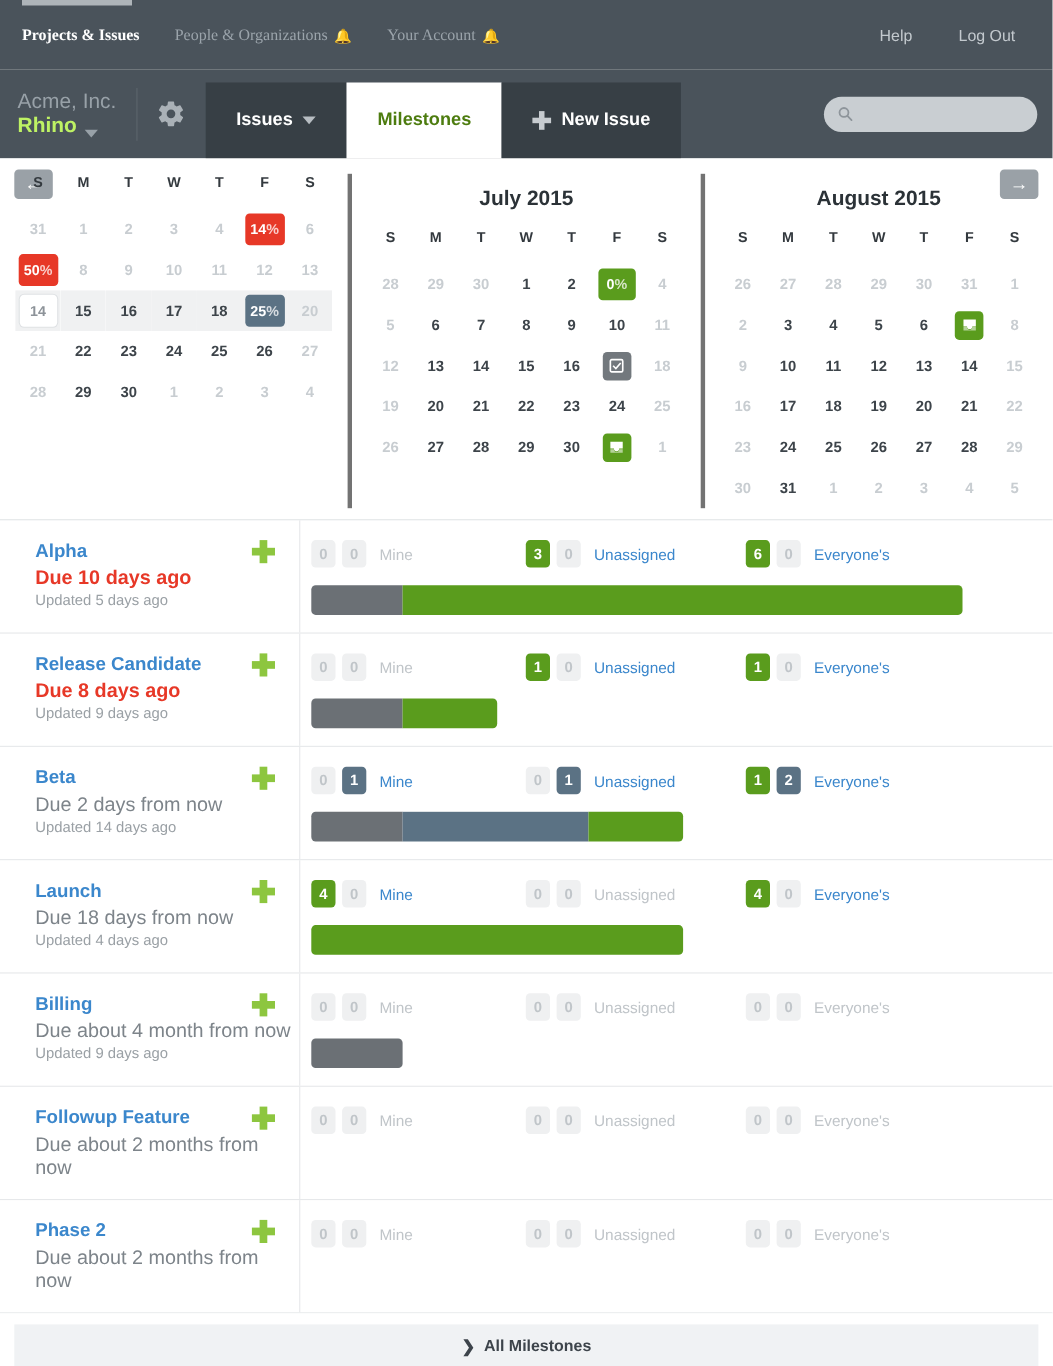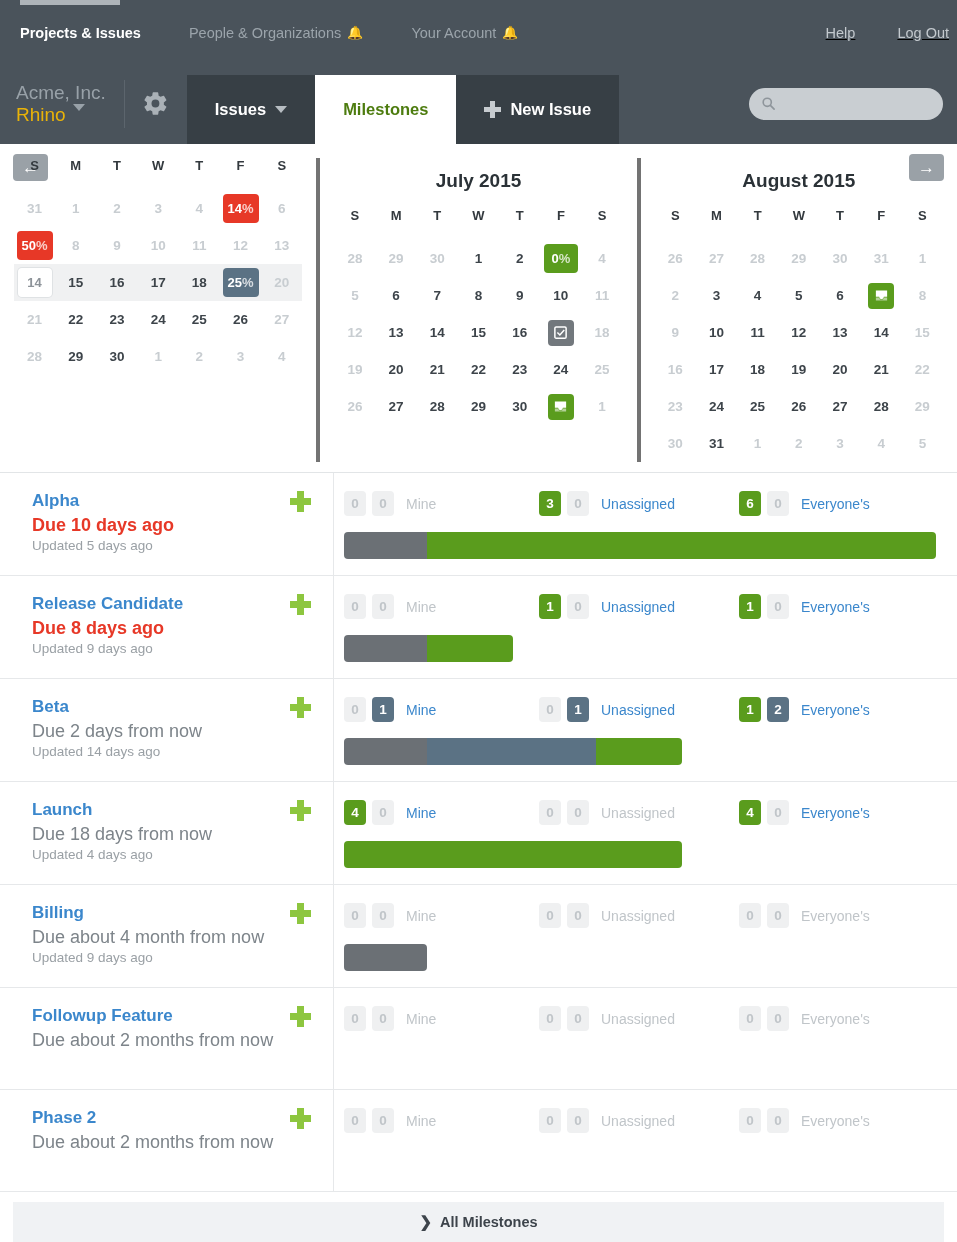--- a/index.html
+++ b/index.html
@@ -19,62 +19,61 @@
     display: flex;
     align-items: center;
     padding: 0 0 0 20px;
   }
   .topbar .active-indicator {
     position: absolute;
     left: 20px; top: 0;
     width: 100px; height: 5px;
     background: #aeb4b9;
   }
-  .topnav-left { display: flex; align-items: center; gap: 16px; padding-top: 2px; }
+  .topnav-left { display: flex; align-items: center; gap: 0; padding-top: 2px; font-family: Liberation Serif, serif; }
   .topnav-item {
     color: #9ba4ab;
     font-size: 14.5px;
     margin-right: 32px;
     display: flex;
     align-items: center;
     gap: 6px;
     cursor: pointer;
     white-space: nowrap;
   }
   .topnav-item.active { color: #ffffff; font-weight: bold; }
   .bell { font-size: 13px; color: #8d969d; line-height: 1; }
   .topnav-right {
     margin-left: auto;
     display: flex;
     align-items: flex-end;
     padding-top: 2px;
-    padding-right: 8px;
-    text-decoration: underline;
+    padding-right: 34px;
   }
   .topnav-right .topnav-item { margin-right: 0; margin-left: 42px; color: #c3c9ce; }
 
   
   .navbar {
     position: relative;
     height: 81px;
     background: #4a535b;
     display: flex;
     align-items: stretch;
   }
   .project-block {
     display: flex;
     align-items: center;
     padding-left: 16px;
     padding-right: 0;
   }
   .project-names { line-height: 1.15; padding-right: 18px; }
   .project-org { color: #98a1a8; font-size: 19px; text-align: right; }
   .project-name {
-    color: #eab308; font-size: 19px; font-weight: normal;
-    display: flex; align-items: flex-start; gap: 7px; cursor: pointer;
+    color: #bef264; font-size: 19px; font-weight: bold;
+    display: flex; align-items: flex-end; gap: 7px; cursor: pointer;
   }
   .caret-down {
     width: 0; height: 0;
     border-left: 6px solid transparent;
     border-right: 6px solid transparent;
     border-top: 7px solid #98a1a8;
     display: inline-block;
   }
   .vdiv { width: 1px; height: 48px; background: #5c656d; align-self: center; }
   .gear-btn {
@@ -196,21 +195,21 @@
   .icon-box.green { background: #5a9c1d; }
 
   
   .ms-list { background: #ffffff; }
   .ms-row {
     display: flex;
     border-bottom: 1px solid #e6e8ea;
     min-height: 102px;
   }
   .ms-left {
-    width: 334px;
+    width: 273px;
     padding: 18px 0 16px 32px;
     position: relative;
     border-right: 1px solid #e6e8ea;
     display: flex;
     flex-direction: column;
     justify-content: flex-start;
   }
   .ms-name {
     color: #3b87cc; font-size: 17px; font-weight: bold;
     cursor: pointer; margin-bottom: 4px;

